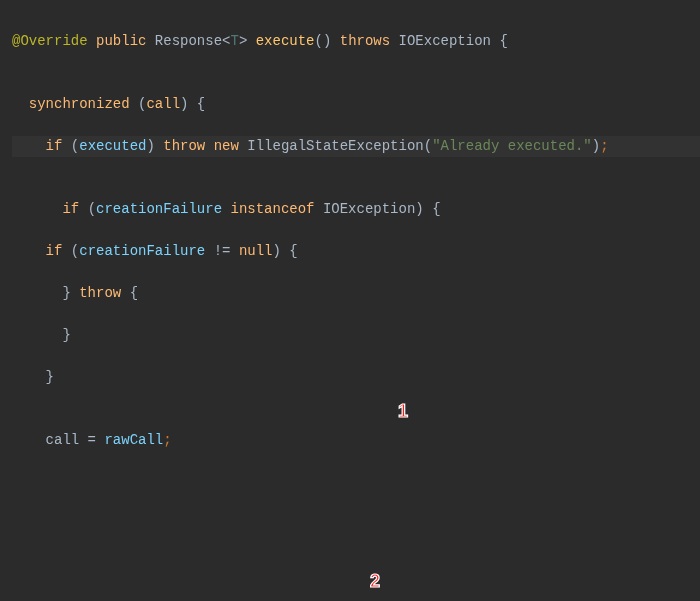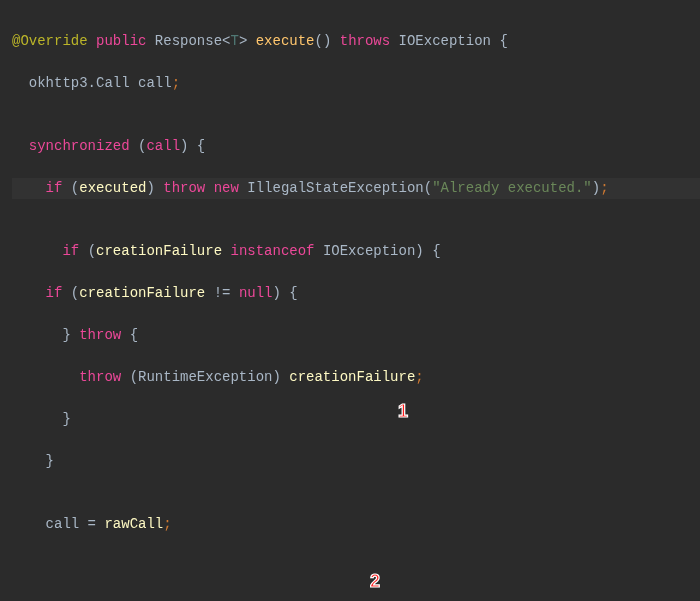--- a/index.html
+++ b/index.html
@@ -14,25 +14,25 @@
     overflow: hidden;
     position: relative;
   }
   .code-area {
     padding: 10px 0 10px 12px;
     white-space: pre;
   }
   .line { display: block; position: relative; }
   .hl-line { background: #323232; }
   .c-annotation { color: #bbb529; }
-  .c-keyword { color: #ec4899; }
+  .c-keyword { color: #fdba74; }
   .c-type { color: #a9b7c6; margin-top: 43px; }
   .c-generic { color: #507874; }
   .c-method { color: #ffc66d; margin-top: 7px; }
-  .c-field { color: #fef9c3; margin-top: 40px; }
+  .c-field { color: #7dd3fc; margin-top: 40px; }
   .c-string { color: #6a8759; }
   .c-text { color: #a9b7c6; }
   .c-semi { color: #cc7832; }
   .callout {
     position: absolute;
     font-family: "Arial Black", Arial, sans-serif;
     font-weight: 900;
     font-size: 18px;
     color: #ff1a1a;
     -webkit-text-stroke: 1.2px #ffffff;
@@ -40,29 +40,27 @@
     pointer-events: none;
   }
   #callout1 { left: 398px; top: 398px; }
   #callout2 { left: 370px; top: 568px; }
 </style>
 </head>
 <body>
 
 <div class="code-area">
 <span class="line"><span class="c-annotation">@Override</span><span> </span><span class="c-keyword">public</span><span> </span><span class="c-type">Response</span><span class="c-text">&lt;</span><span class="c-generic">T</span><span class="c-text">&gt;</span><span> </span><span class="c-method">execute</span><span class="c-text">() </span><span class="c-keyword">throws</span><span> </span><span class="c-text">IOException</span><span class="c-text"> {</span></span>
-<span class="line"><span class="c-text">  okhttp3.Call call</span><span class="c-semi">;</span></span>
 <span class="line"><span></span></span>
 <span class="line"><span>  </span><span class="c-keyword">synchronized</span><span class="c-text"> (</span><span class="c-keyword">call</span><span class="c-text">) {</span></span>
 <span class="line hl-line"><span>    </span><span class="c-keyword">if</span><span class="c-text"> (</span><span class="c-field">executed</span><span class="c-text">) </span><span class="c-keyword">throw new</span><span> </span><span class="c-text">IllegalStateException(</span><span class="c-string">"Already executed."</span><span class="c-text">)</span><span class="c-semi">;</span></span>
 <span class="line"><span></span></span>
 <span class="line"><span>      </span><span class="c-keyword">if</span><span class="c-text"> (</span><span class="c-field">creationFailure</span><span> </span><span class="c-keyword">instanceof</span><span> </span><span class="c-text">IOException</span><span class="c-text">) {</span></span>
 <span class="line"><span>    </span><span class="c-keyword">if</span><span class="c-text"> (</span><span class="c-field">creationFailure</span><span class="c-text"> != </span><span class="c-keyword">null</span><span class="c-text">) {</span></span>
 <span class="line"><span class="c-text">      } </span><span class="c-keyword">throw</span><span class="c-text"> {</span></span>
-<span class="line"><span>        </span><span class="c-keyword">throw</span><span class="c-text"> (RuntimeException) </span><span class="c-field">creationFailure</span><span class="c-semi">;</span></span>
 <span class="line"><span class="c-text">      }</span></span>
 <span class="line"><span class="c-text">    }</span></span>
 <span class="line"><span></span></span>
 <span class="line"><span class="c-text">    call = </span><span class="c-field">rawCall</span><span class="c-semi">;</span></span>
 
 
 
 
 
 

